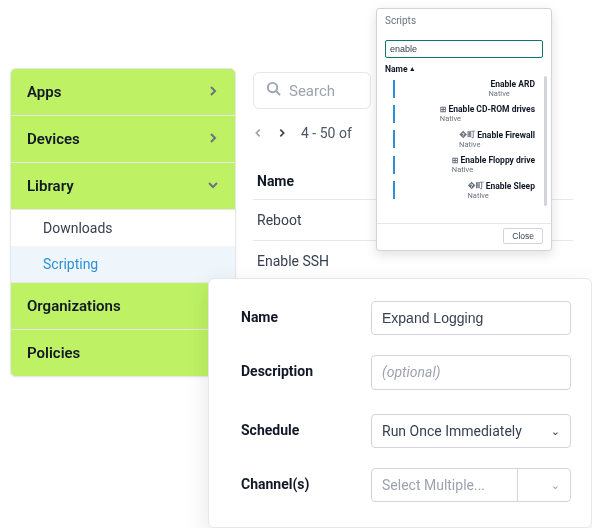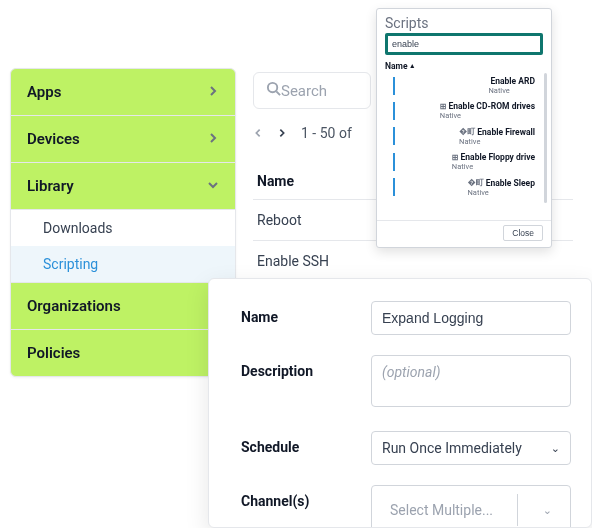--- a/index.html
+++ b/index.html
@@ -24,21 +24,21 @@
   }
   .sidebar-sub-item.active { background: #eef6fb; color: #2b90d9; }
   .chevron svg { width: 12px; height: 12px; stroke: #6b7280; stroke-width: 2; fill: none; }
 
   
   .main-panel {
     position: absolute; left: 253px; top: 72px; width: 320px;
     background: #fff;
   }
   .search-box {
-    display: flex; align-items: center; gap: 0;
+    display: flex; align-items: center; gap: 8px;
     border: 1px solid #e5e7eb; border-radius: 6px;
     padding: 8px 12px; color: #9ca3af; font-size: 15px;
     width: 118px;
   }
   .search-box svg { width: 15px; height: 15px; stroke: #9ca3af; stroke-width: 2; fill: none; }
   .pager {
     display: flex; align-items: center; gap: 14px; margin-top: 16px;
     color: #4b5563; font-size: 14px;
   }
   .pager .nav svg { width: 10px; height: 10px; stroke: #9ca3af; stroke-width: 2; fill: none; }
@@ -52,23 +52,23 @@
   }
 
   
   .scripts-popup {
     position: absolute; left: 376px; top: 8px; width: 176px;
     background: #fff; border: 1px solid #d1d5db; border-radius: 3px;
     box-shadow: 0 4px 12px rgba(0,0,0,0.12);
     padding: 6px 8px 4px 8px;
     font-size: 9px;
   }
-  .scripts-popup .label { color: #6b7280; font-size: 14px; margin-bottom: 2px; }
+  .scripts-popup .label { color: #6b7280; font-size: 10px; margin-bottom: 14px; }
   .scripts-popup input {
-    width: 100%; border: 3px solid #0f766e; padding: 3px 4px; font-size: 9px;
+    width: 100%; border: 1px solid #0f766e; padding: 3px 4px; font-size: 9px;
     outline: none; border-radius: 2px; color:#374151;
   }
   .scripts-popup .col-head {
     font-weight: 700; color: #111827; font-size: 8.5px; margin: 6px 0 2px 0;
     display:flex; align-items:center; gap:3px;
   }
   .scripts-popup .col-head .tri { font-size:7px; color:#111827; }
   .scripts-popup .results-wrap { position:relative; }
   .scripts-popup .scrollbar { position:absolute; right:-4px; top:0; width:3px; height:130px; background:#d1d5db; border-radius:2px; }
   .script-row {
@@ -90,25 +90,25 @@
     padding: 22px 20px 10px 32px;
     overflow:hidden;
   }
   .form-row { display: flex; align-items: flex-start; margin-bottom: 20px; }
   .form-row .flabel { width: 130px; font-size: 14px; font-weight: 700; color: #111827; padding-top:8px; }
   .form-row .fcontrol { flex: 1; }
   .fcontrol input[type=text], .fcontrol textarea, .fcontrol .select, .fcontrol .multi {
     width: 100%; border: 1px solid #d1d5db; border-radius: 4px; padding: 8px 10px;
     font-size: 14px; color: #374151; background:#fff;
   }
-  .fcontrol textarea { height: 52px; resize: none; color:#9ca3af; font-style: italic; font-family:inherit; }
+  .fcontrol textarea { height: 35px; resize: none; color:#9ca3af; font-style: italic; font-family:inherit; }
   .fcontrol input::placeholder, .fcontrol textarea::placeholder { color:#9ca3af; font-style: italic; }
   .fcontrol .select { display:flex; justify-content:space-between; align-items:center; cursor:pointer; }
   .fcontrol .select .caret { font-size:11px; color:#374151; }
-  .fcontrol .multi { display:flex; justify-content:space-between; align-items:center; color:#9ca3af; cursor:pointer; padding:8px; }
+  .fcontrol .multi { display:flex; justify-content:space-between; align-items:center; color:#9ca3af; cursor:pointer; padding:0; }
   .fcontrol .multi .ph { padding:8px 10px; }
   .fcontrol .multi .divider { width:1px; align-self:stretch; background:#d1d5db; }
   .fcontrol .multi .caret-box { padding:8px 10px; color:#9ca3af; font-size:11px; }
 </style>
 </head>
 <body>
 
 <div class="sidebar">
   <div class="sidebar-item">
     <span>Apps</span>
@@ -148,21 +148,21 @@
         </svg></span>
     <span>Search</span>
   </div>
   <div class="pager">
     <span class="nav"><svg viewBox="0 0 12 12">
           <polyline points="8,2 4,6 8,10"></polyline>
         </svg></span>
     <span class="nav enabled"><svg viewBox="0 0 12 12">
           <polyline points="4,2 8,6 4,10"></polyline>
         </svg></span>
-    <span>1 - 50 of</span>
+    <span>4 - 50 of</span>
   </div>
   <div class="list-header">Name</div>
   <div class="list-row">Reboot</div>
   <div class="list-row">Enable SSH</div>
   <div class="list-row">Disable SSH</div>
 </div>
 
 <div class="scripts-popup">
   <div class="label">Scripts</div>
   <input type="text" value="enable" style="">

